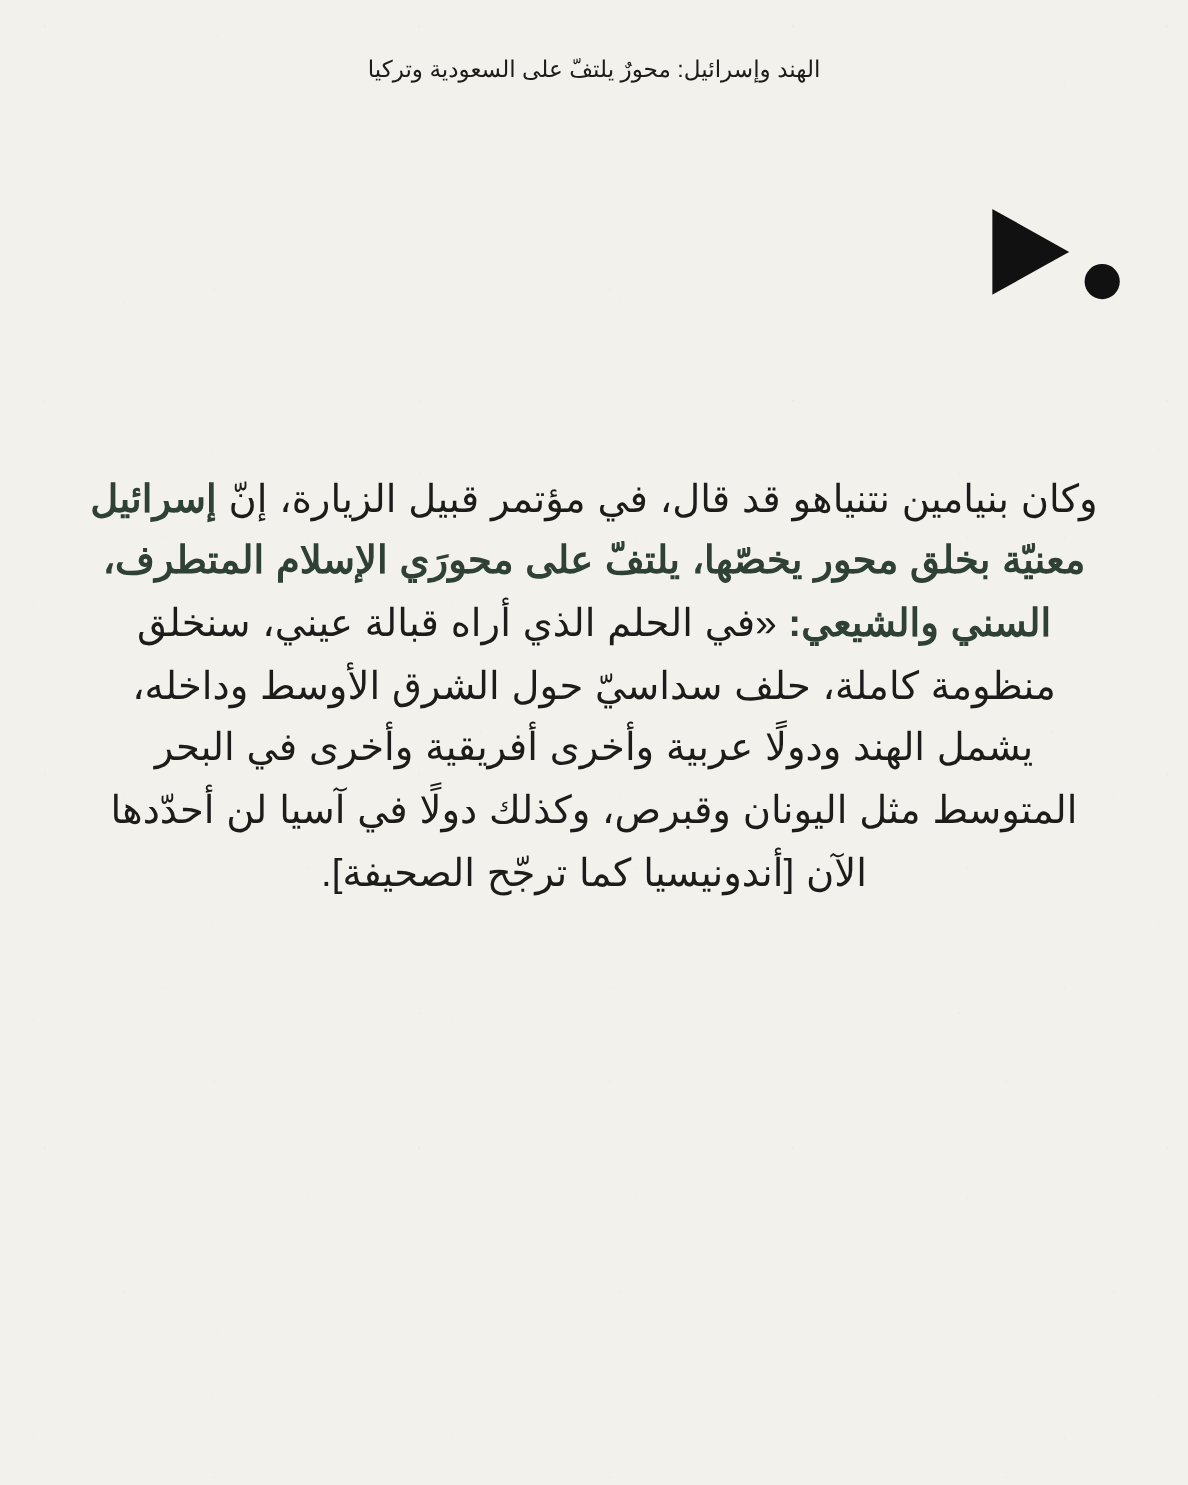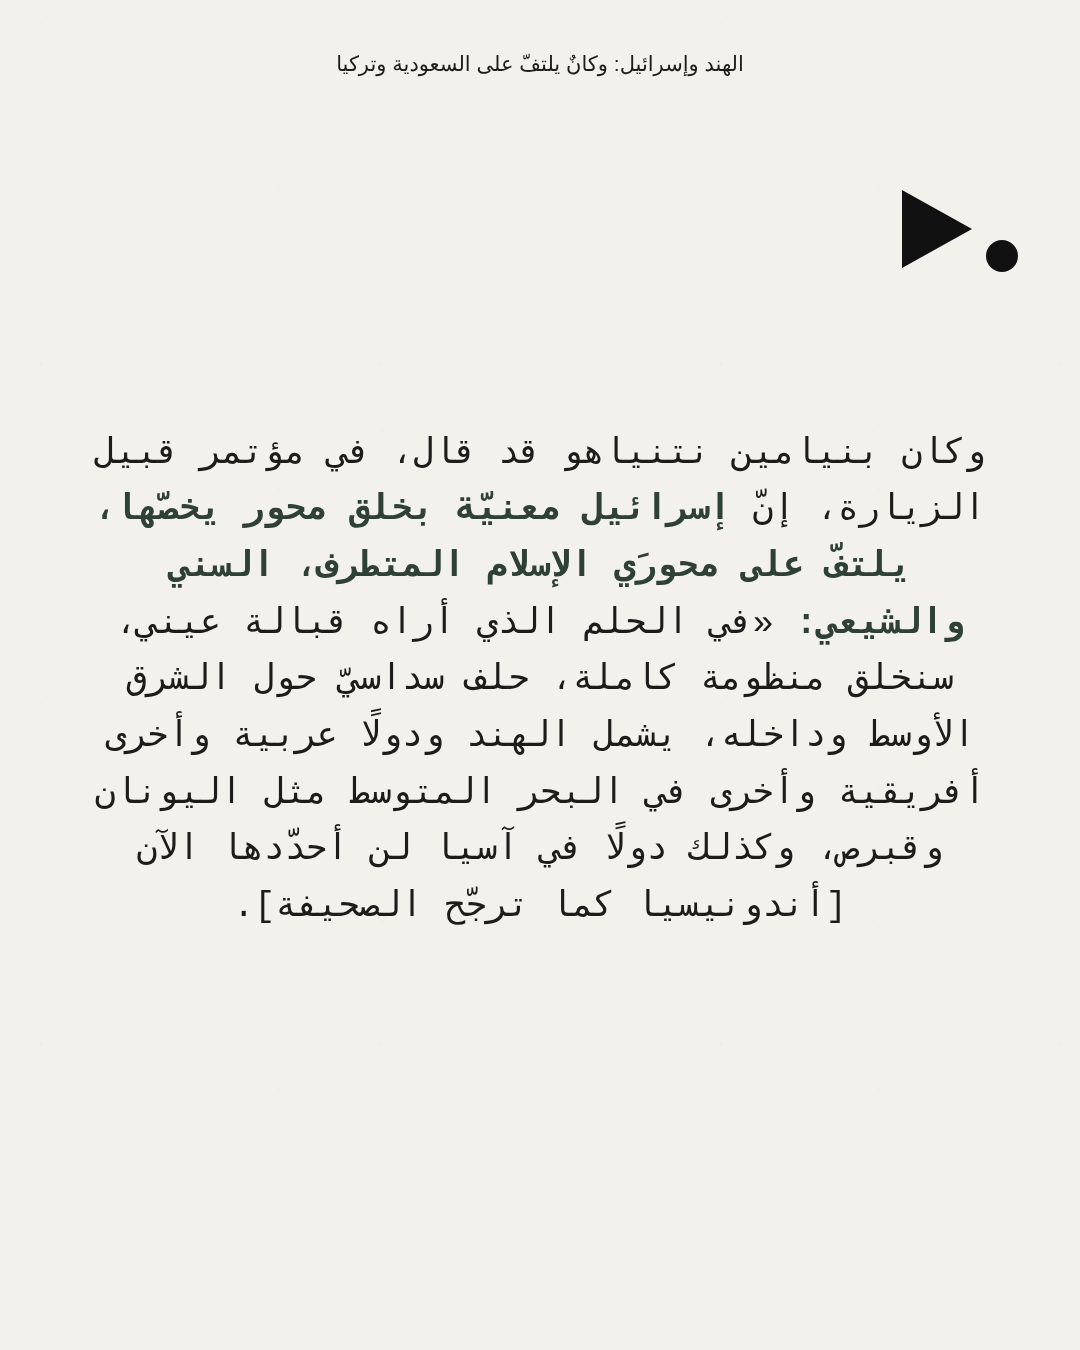--- a/index.html
+++ b/index.html
@@ -77,39 +77,38 @@
     margin-top: 140px;
     padding: 0 20px;
   }
   .para {
     font-size: 35px;
     line-height: 1.62;
     color: #1c1c1a;
     text-align: center;
     font-weight: 400;
     word-spacing: 1px;
-    font-family: Liberation Mono, monospace;
   }
   .para .lead {
     font-weight: 700;
     color: #2f4034;
   }
   .para .quoted {
     font-weight: 400;
     color: #1c1c1a;
   }
 </style>
 </head>
 <body>
 
 <div class="grain"></div>
 
 <div class="card">
 
-  <div class="header">الهند وإسرائيل: وكانٌ يلتفّ على السعودية وتركيا</div>
+  <div class="header">الهند وإسرائيل: محورٌ يلتفّ على السعودية وتركيا</div>
 
   <div class="logo-wrap">
     <div class="logo">
       <svg viewBox="0 0 118 96" width="118" height="96" aria-hidden="true">
         <polygon points="0,0 0,78 70,39" fill="#111111"></polygon>
         <circle cx="100" cy="66" r="16" fill="#111111"></circle>
       </svg>
     </div>
   </div>
 

